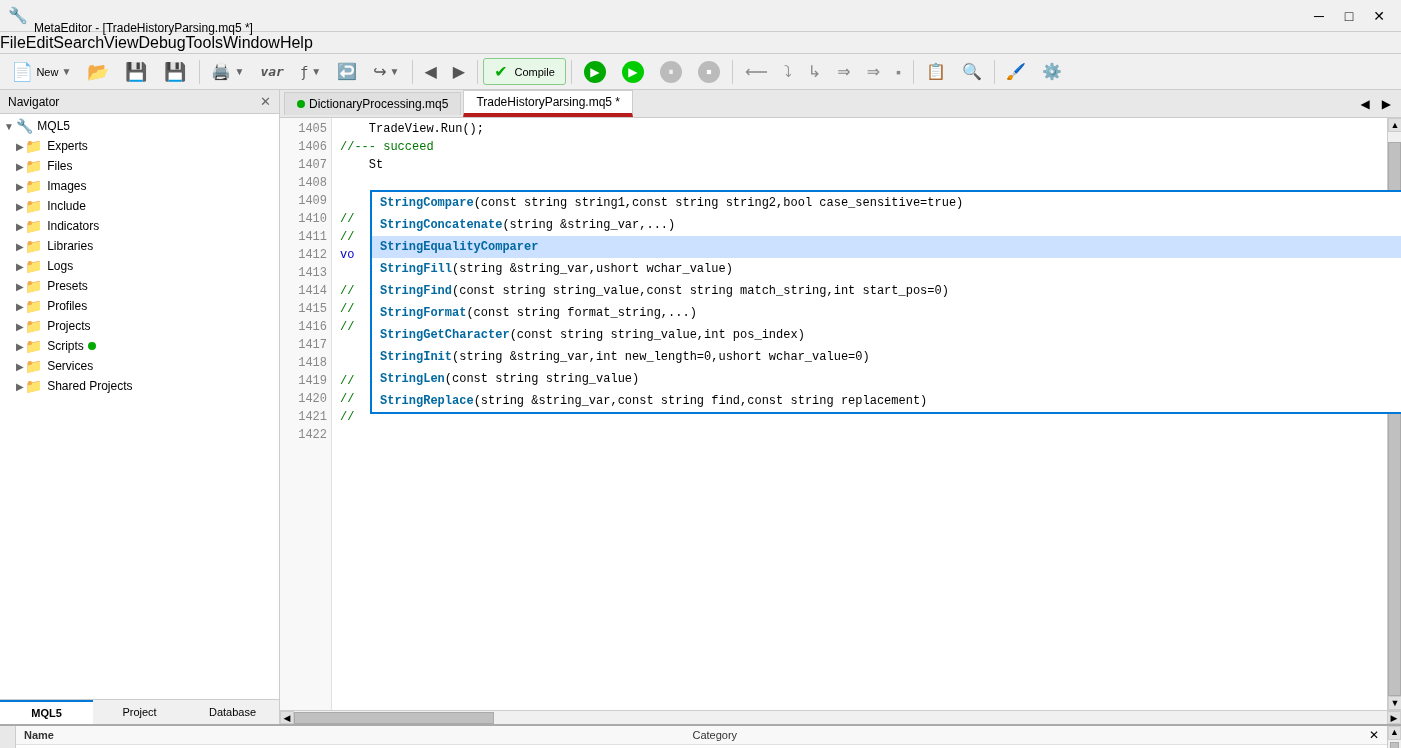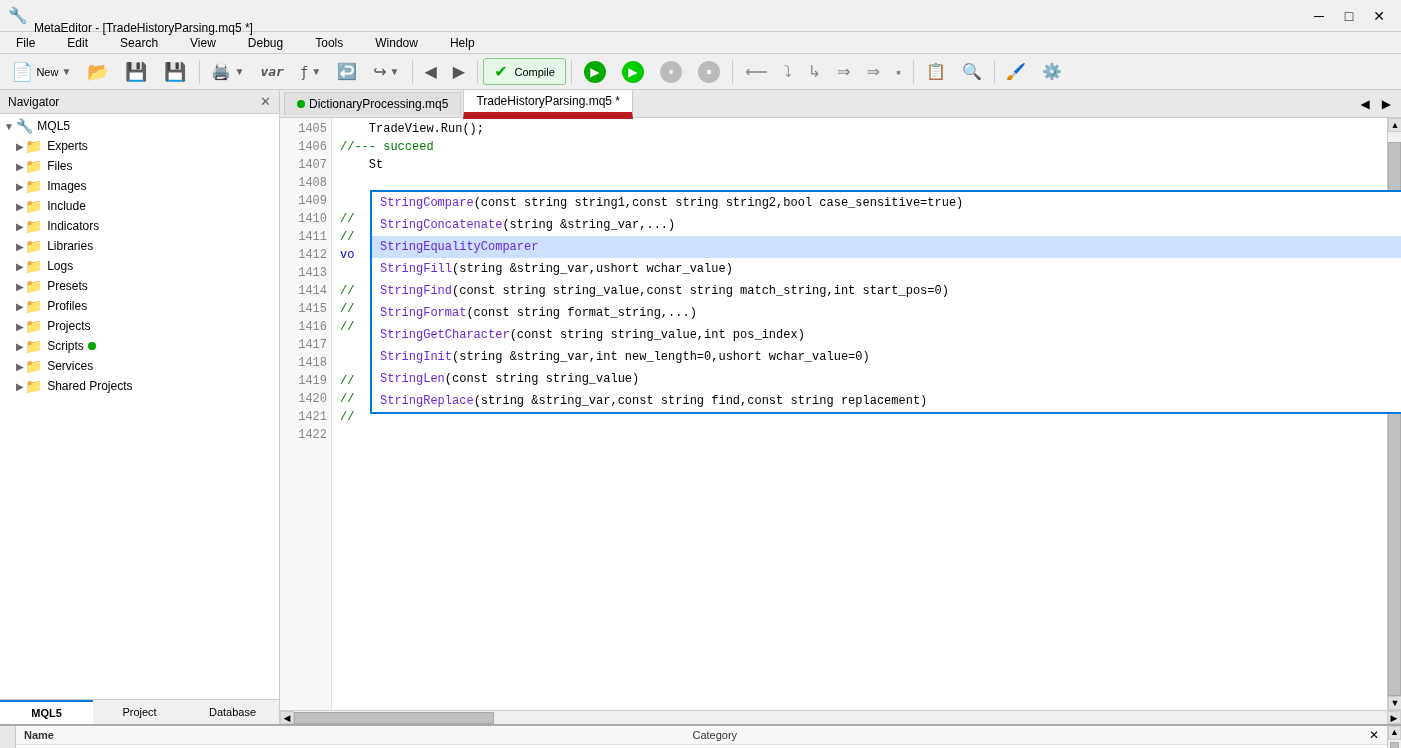--- a/index.html
+++ b/index.html
@@ -24,22 +24,22 @@
 
     
     #menu-bar {
       background: #f0f0f0;
       height: 22px;
       display: flex;
       align-items: center;
       border-bottom: 1px solid #ccc;
     }
     #menu-bar .menu-item {
-      padding: 2px 16px;
-      font-size: 12px;
+      padding: 2px 0;
+      font-size: 16px;
       cursor: pointer;
     }
 
     
     #toolbar {
       background: #f0f0f0;
       height: 36px;
       display: flex;
       align-items: center;
       padding: 0 4px;
@@ -120,21 +120,21 @@
       border-bottom: 1px solid #ccc;
       height: 28px;
       padding: 0 4px;
     }
     .editor-tab {
       padding: 4px 12px; cursor: pointer; font-size: 12px;
       background: #e0e0e0; border: 1px solid #ccc; border-bottom: none;
       margin-right: 2px; white-space: nowrap;
       display: flex; align-items: center; gap: 4px;
     }
-    .editor-tab.active { background: white; border-bottom: 7px solid #b91c1c; z-index: 1; }
+    .editor-tab.active { background: white; border-bottom: 4px solid #b91c1c; z-index: 1; }
     .tab-dot { width: 8px; height: 8px; border-radius: 50%; }
     .tab-dot-green { background: #00aa00; }
     .tab-nav { margin-left: auto; display: flex; }
     .tab-nav-btn { background: none; border: none; cursor: pointer; padding: 2px 6px; font-size: 12px; }
 
     
     #code-editor {
       flex: 1;
       display: flex;
       overflow: hidden;
@@ -158,21 +158,21 @@
       overflow: auto;
       font-family: 'Courier New', monospace;
       font-size: 12px;
       line-height: 18px;
       padding: 2px 8px;
       background: white;
     }
     .code-line { white-space: pre; }
     .kw-blue { color: #0000cc; }
     .kw-purple { color: #9900cc; }
-    .kw-red { color: #6d28d9; }
+    .kw-red { color: #0369a1; font-weight: bold; }
     .kw-green { color: #007700; }
     .autocomplete-box {
       position: absolute;
       left: 52px;
       top: 0;
       width: calc(100% - 52px);
       background: white;
       border: 2px solid #0078d7;
       overflow: hidden;
       z-index: 10;

